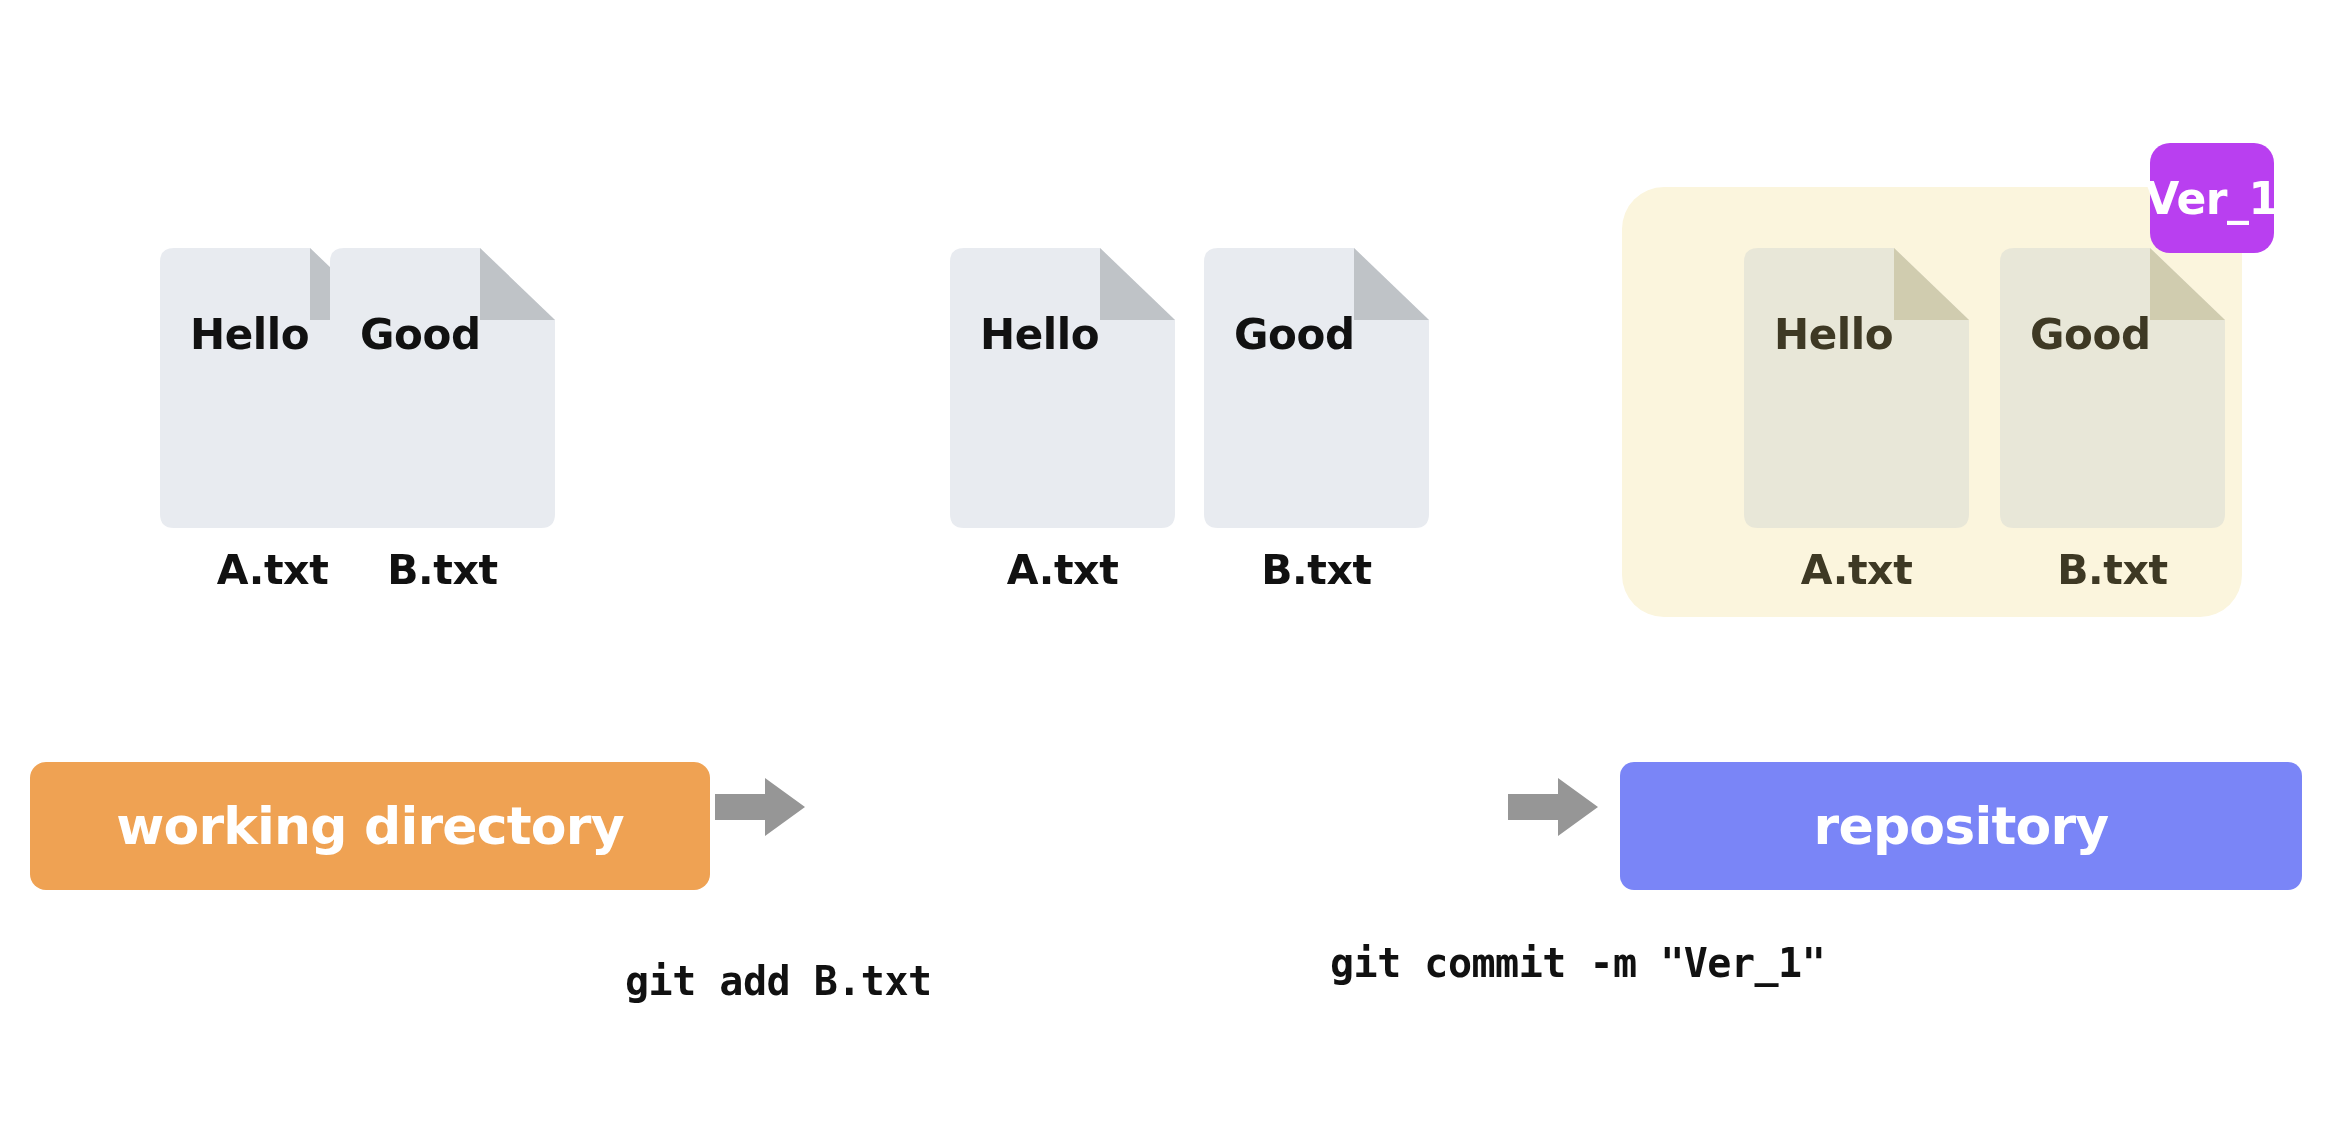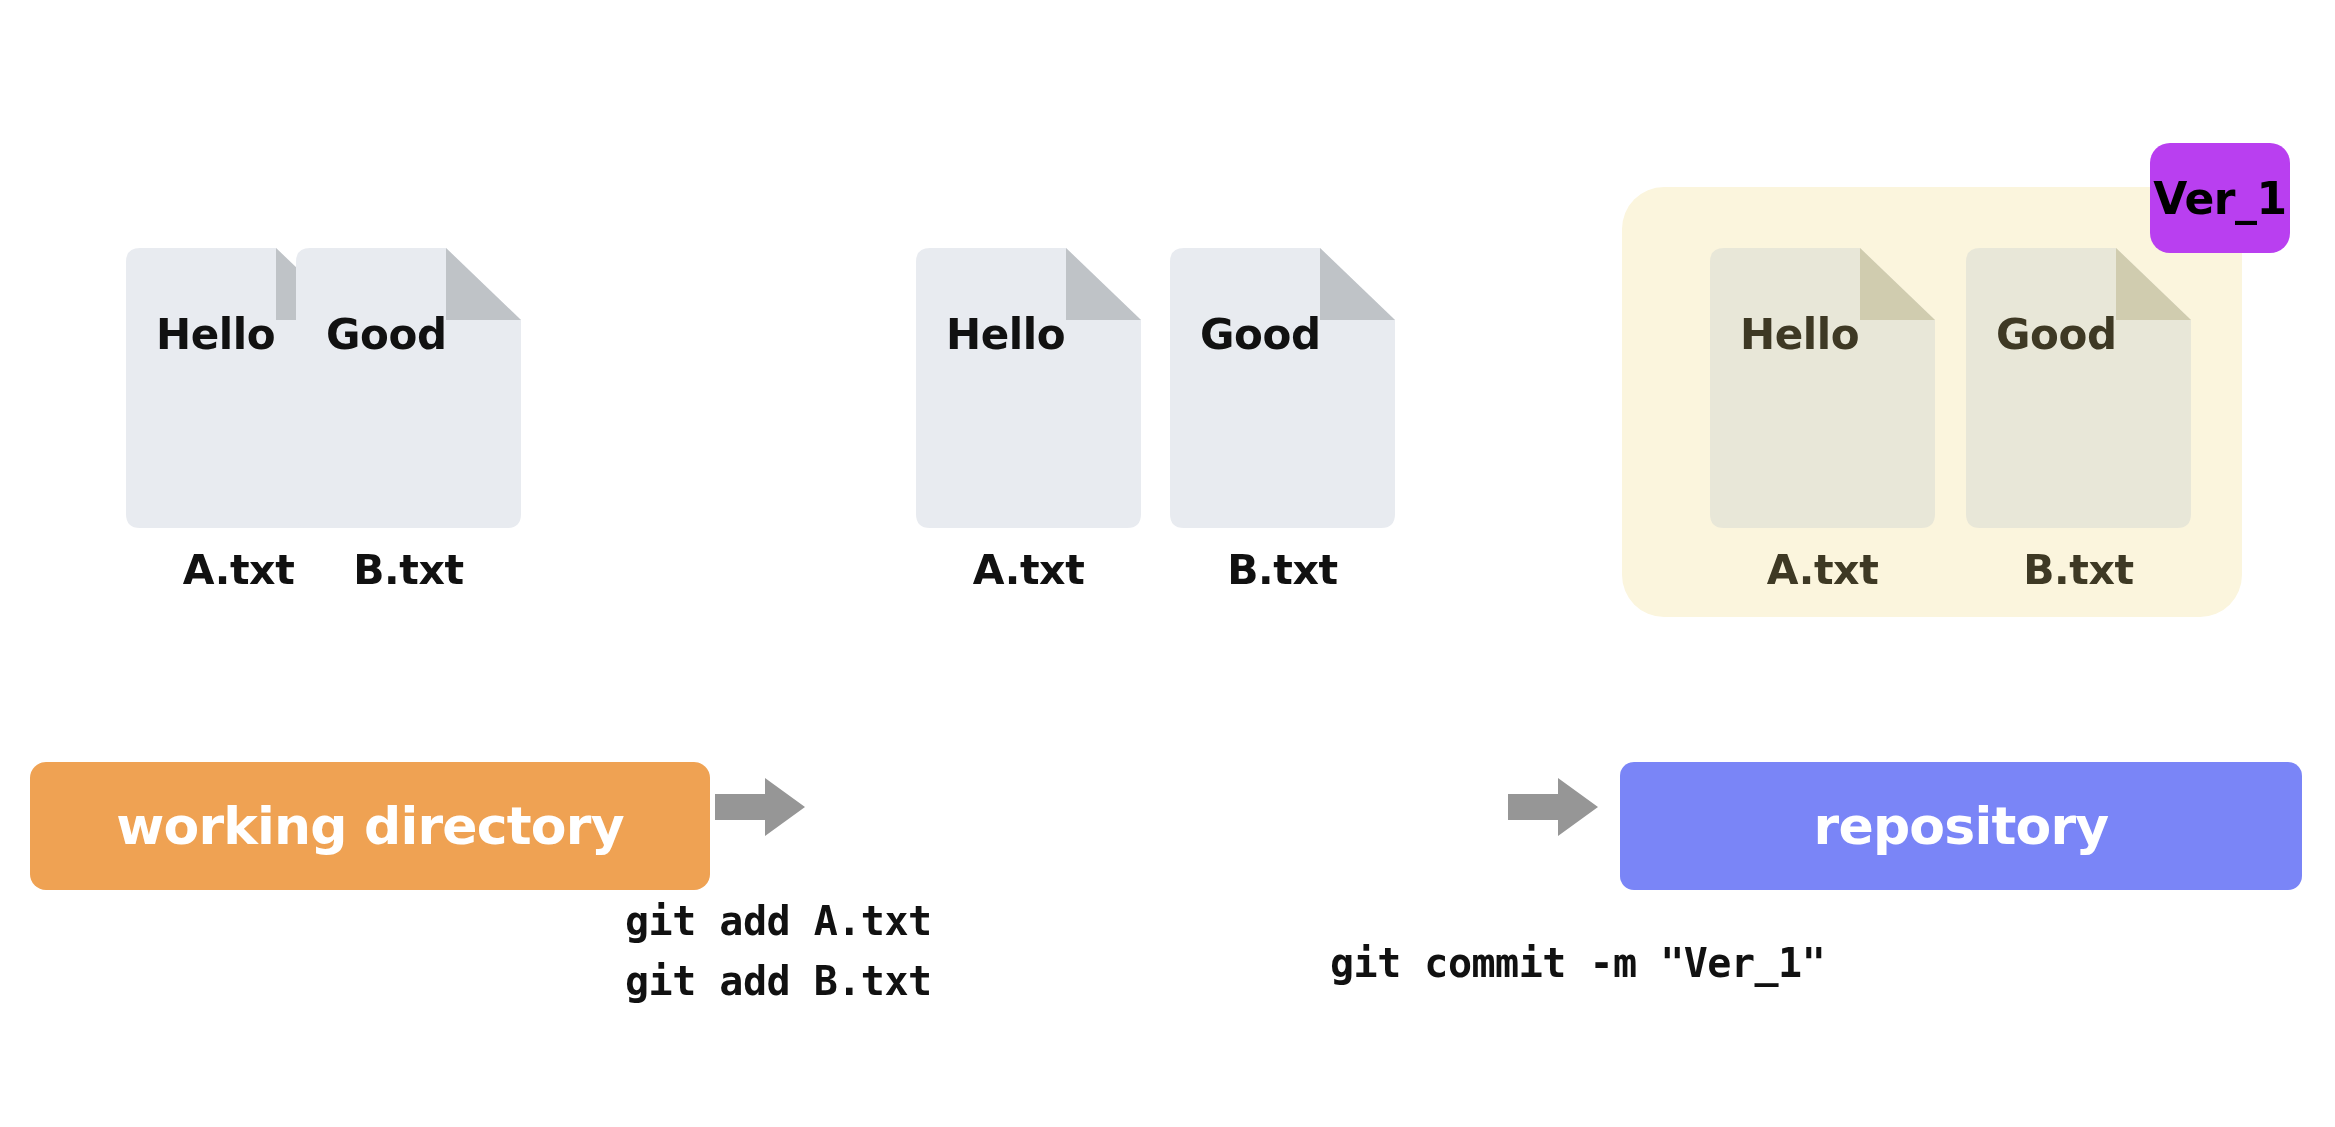--- a/index.html
+++ b/index.html
@@ -35,20 +35,21 @@
 
   
   .file-group {
     position: absolute;
   }
 
   .file {
     position: absolute;
     width: 225px;
     height: 280px;
+    margin-left: 34px;
   }
 
   .file-shape {
     position: absolute;
     left: 0; top: 0;
     width: 225px;
     height: 280px;
   }
 
   .file-word {
@@ -79,28 +80,28 @@
   .file.repo .file-word,
   .file.repo .file-name {
     color: #3E3924;
   }
 
   
   .ver-badge {
     position: absolute;
     left: 2150px;
     top: 143px;
-    width: 140px;
+    width: 124px;
     height: 110px;
     background: #B93FF0;
     border-radius: 20px;
     display: flex;
     align-items: center;
     justify-content: center;
-    color: #000000;
+    color: #ffffff;
     font-size: 44px;
     font-weight: bold;
     letter-spacing: -0.5px;
     font-family: "DejaVu Sans", sans-serif;
   }
 
   
   .bar {
     position: absolute;
     top: 740px;
@@ -223,17 +224,16 @@
     <path d="M0 16 H50 V0 L90 29 L50 58 V42 H0 Z" fill="#969696"></path>
   </svg>
 
 
   <svg class="arrow arrow-2" viewBox="0 0 90 58">
     <path d="M0 16 H50 V0 L90 29 L50 58 V42 H0 Z" fill="#969696"></path>
   </svg>
 
   <div class="bar bar-repo">repository</div>
 
-  <div class="cmd cmd-add-a">git add A.txt</div>
   <div class="cmd cmd-add-b">git add B.txt</div>
   <div class="cmd cmd-commit">git commit -m "Ver_1"</div>
 
 </div>
 
 </body></html>

